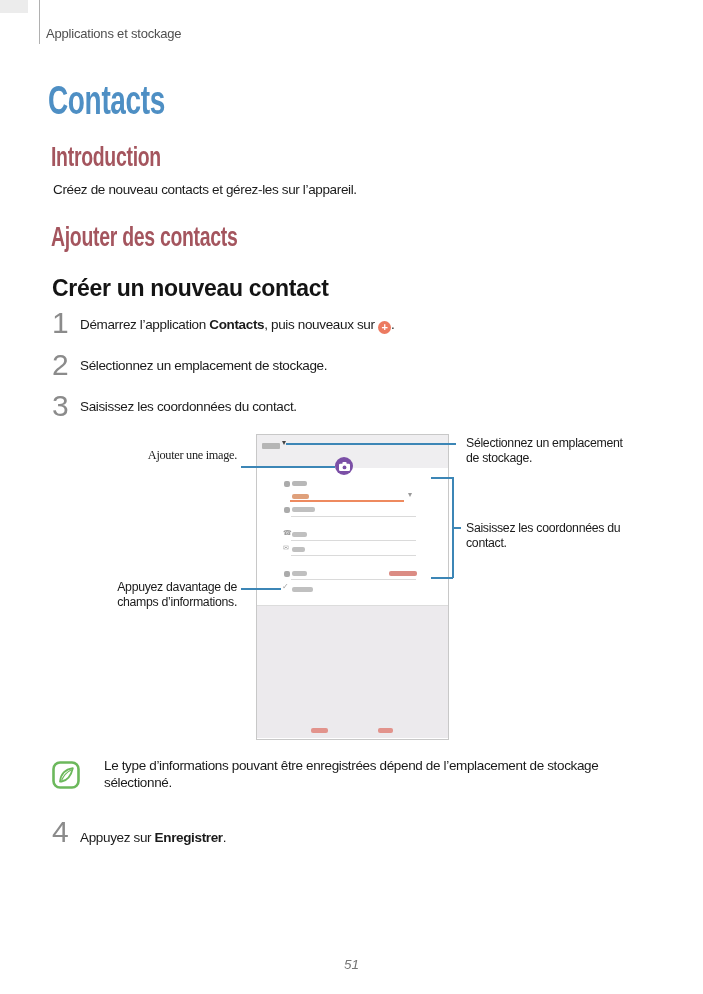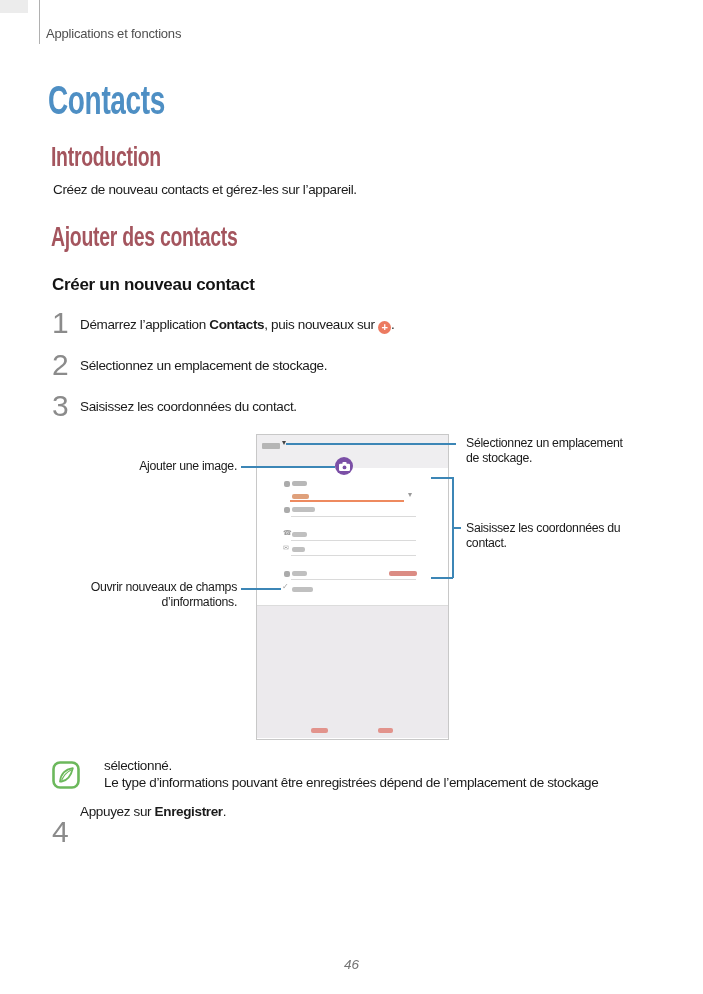--- a/index.html
+++ b/index.html
@@ -9,21 +9,21 @@
   }
   .abs{position:absolute;}
   
   .corner-box{left:0;top:0;width:28px;height:13px;background:#ececec;}
   .vline{left:39px;top:0;width:1px;height:44px;background:#b0b0b0;}
   .doc-header{left:46px;top:26px;font-size:13px;color:#4f4f4f;letter-spacing:-0.2px;}
   .doc-title{left:48px;top:80px;font-size:40px;font-weight:bold;color:#4e8fc4;
     letter-spacing:-0.5px;transform:scaleX(.70);transform-origin:0 0;margin:0;line-height:1;}
   .h2{font-size:27px;font-weight:bold;color:#a4555e;letter-spacing:-0.4px;
     transform:scaleX(.72);transform-origin:0 0;margin:0;line-height:1;}
-  .h3{font-size:17px;font-weight:bold;color:#141414;letter-spacing:-0.3px;margin:0;line-height:1.1;}
+  .h3{font-size:23px;font-weight:bold;color:#141414;letter-spacing:-0.3px;margin:0;line-height:1.1;}
   .body-text{font-size:13.5px;letter-spacing:-0.35px;line-height:1.3;}
   .step-num{font-size:30px;font-weight:300;color:#8b8b8b;line-height:1;letter-spacing:-1px;}
   .step-text{font-size:13.5px;letter-spacing:-0.35px;}
   .plus-icon{display:inline-flex;width:13px;height:13px;border-radius:50%;background:#ec7a60;
     color:#fff;font-size:11px;font-weight:bold;align-items:center;justify-content:center;
     vertical-align:-2px;line-height:1;}
   
   .phone{left:256px;top:434px;width:191px;height:304px;background:#fff;border:1px solid #c8c8c8;}
   .ph-header{position:absolute;left:0;top:0;width:100%;height:33px;background:#efeef0;}
   .ph-dd-bar{position:absolute;left:5px;top:8px;width:18px;height:6px;background:#b5b5b5;border-radius:1px;}
@@ -45,21 +45,21 @@
   .note-text{font-size:13.5px;letter-spacing:-0.35px;line-height:17px;}
   .note-line{display:block;}
   .pagenum{left:0;top:957px;width:703px;text-align:center;font-size:13.5px;font-style:italic;color:#757575;}
   b{font-weight:bold;}
 </style>
 </head>
 <body>
 
 <div class="abs corner-box"></div>
 <div class="abs vline"></div>
-<div class="abs doc-header">Applications et fonctions</div>
+<div class="abs doc-header">Applications et stockage</div>
 <h1 class="abs doc-title">Contacts</h1>
 
 <h2 class="abs h2" style="left:51px;top:144px;">Introduction</h2>
 <p class="abs body-text" style="left:53px;top:181px;margin:0;">Créez de nouveau contacts et gérez-les sur l’appareil.</p>
 
 <h2 class="abs h2" style="left:51px;top:224px;">Ajouter des contacts</h2>
 <h3 class="abs h3" style="left:52px;top:276px;">Créer un nouveau contact</h3>
 
 <div class="abs step-num" style="left:52px;top:308px;">1</div>
 <div class="abs step-text" style="left:80px;top:317px;">
@@ -118,35 +118,35 @@
 </div>
 
 <div class="abs cline" style="left:286px;top:443px;width:170px;"></div>
 <div class="abs cline" style="left:241px;top:466px;width:94px;"></div>
 <div class="abs cline" style="left:241px;top:588px;width:40px;"></div>
 <div class="abs cline" style="left:431px;top:477px;width:22px;"></div>
 <div class="abs cline vert" style="left:452px;top:477px;height:101px;"></div>
 <div class="abs cline" style="left:431px;top:577px;width:22px;"></div>
 <div class="abs cline" style="left:452px;top:527px;width:9px;"></div>
 
-<div class="abs callout right" style="left:77px;top:459px;width:160px;">Ajouter une image.</div>
+<div class="abs callout right" style="left:77px;top:448px;width:160px;font-family:Liberation Serif, serif;">Ajouter une image.</div>
 <div class="abs callout" style="left:466px;top:436px;width:160px;">Sélectionnez un emplacement de stockage.</div>
 <div class="abs callout" style="left:466px;top:521px;width:164px;">Saisissez les coordonnées du contact.</div>
-<div class="abs callout right" style="left:77px;top:580px;width:160px;">Ouvrir nouveaux de champs d’informations.</div>
+<div class="abs callout right" style="left:77px;top:580px;width:160px;">Appuyez davantage de champs d’informations.</div>
 
 <div class="abs" style="left:52px;top:761px;">
   <svg width="28" height="28" viewBox="0 0 28 28">
     <rect x="1.5" y="1.5" width="25" height="25" rx="6.5" fill="#ffffff" stroke="#6cb85c" stroke-width="2.6"></rect>
     <path d="M8 20.5 C9 11 14.5 8.2 20.8 7.2 C19.2 14.2 16.6 19.3 9.5 20.5 Z" fill="none" stroke="#6cb85c" stroke-width="1.8" stroke-linejoin="round"></path>
     <path d="M9.5 19.5 C12 13.8 15 11 19 9" fill="none" stroke="#6cb85c" stroke-width="1.1"></path>
   </svg>
 </div>
 <div class="abs note-text" style="left:104px;top:757px;width:548px;">
+  <span class="note-line">Le type d’informations pouvant être enregistrées dépend de l’emplacement de stockage</span>
   <span class="note-line">sélectionné.</span>
-  <span class="note-line">Le type d’informations pouvant être enregistrées dépend de l’emplacement de stockage</span>
 </div>
 
 <div class="abs step-num" style="left:52px;top:817px;">4</div>
-<div class="abs step-text" style="left:80px;top:804px;">
+<div class="abs step-text" style="left:80px;top:830px;">
   <span>Appuyez sur </span><b>Enregistrer</b><span>.</span>
 </div>
 
-<div class="abs pagenum">46</div>
+<div class="abs pagenum">51</div>
 
 </body></html>

